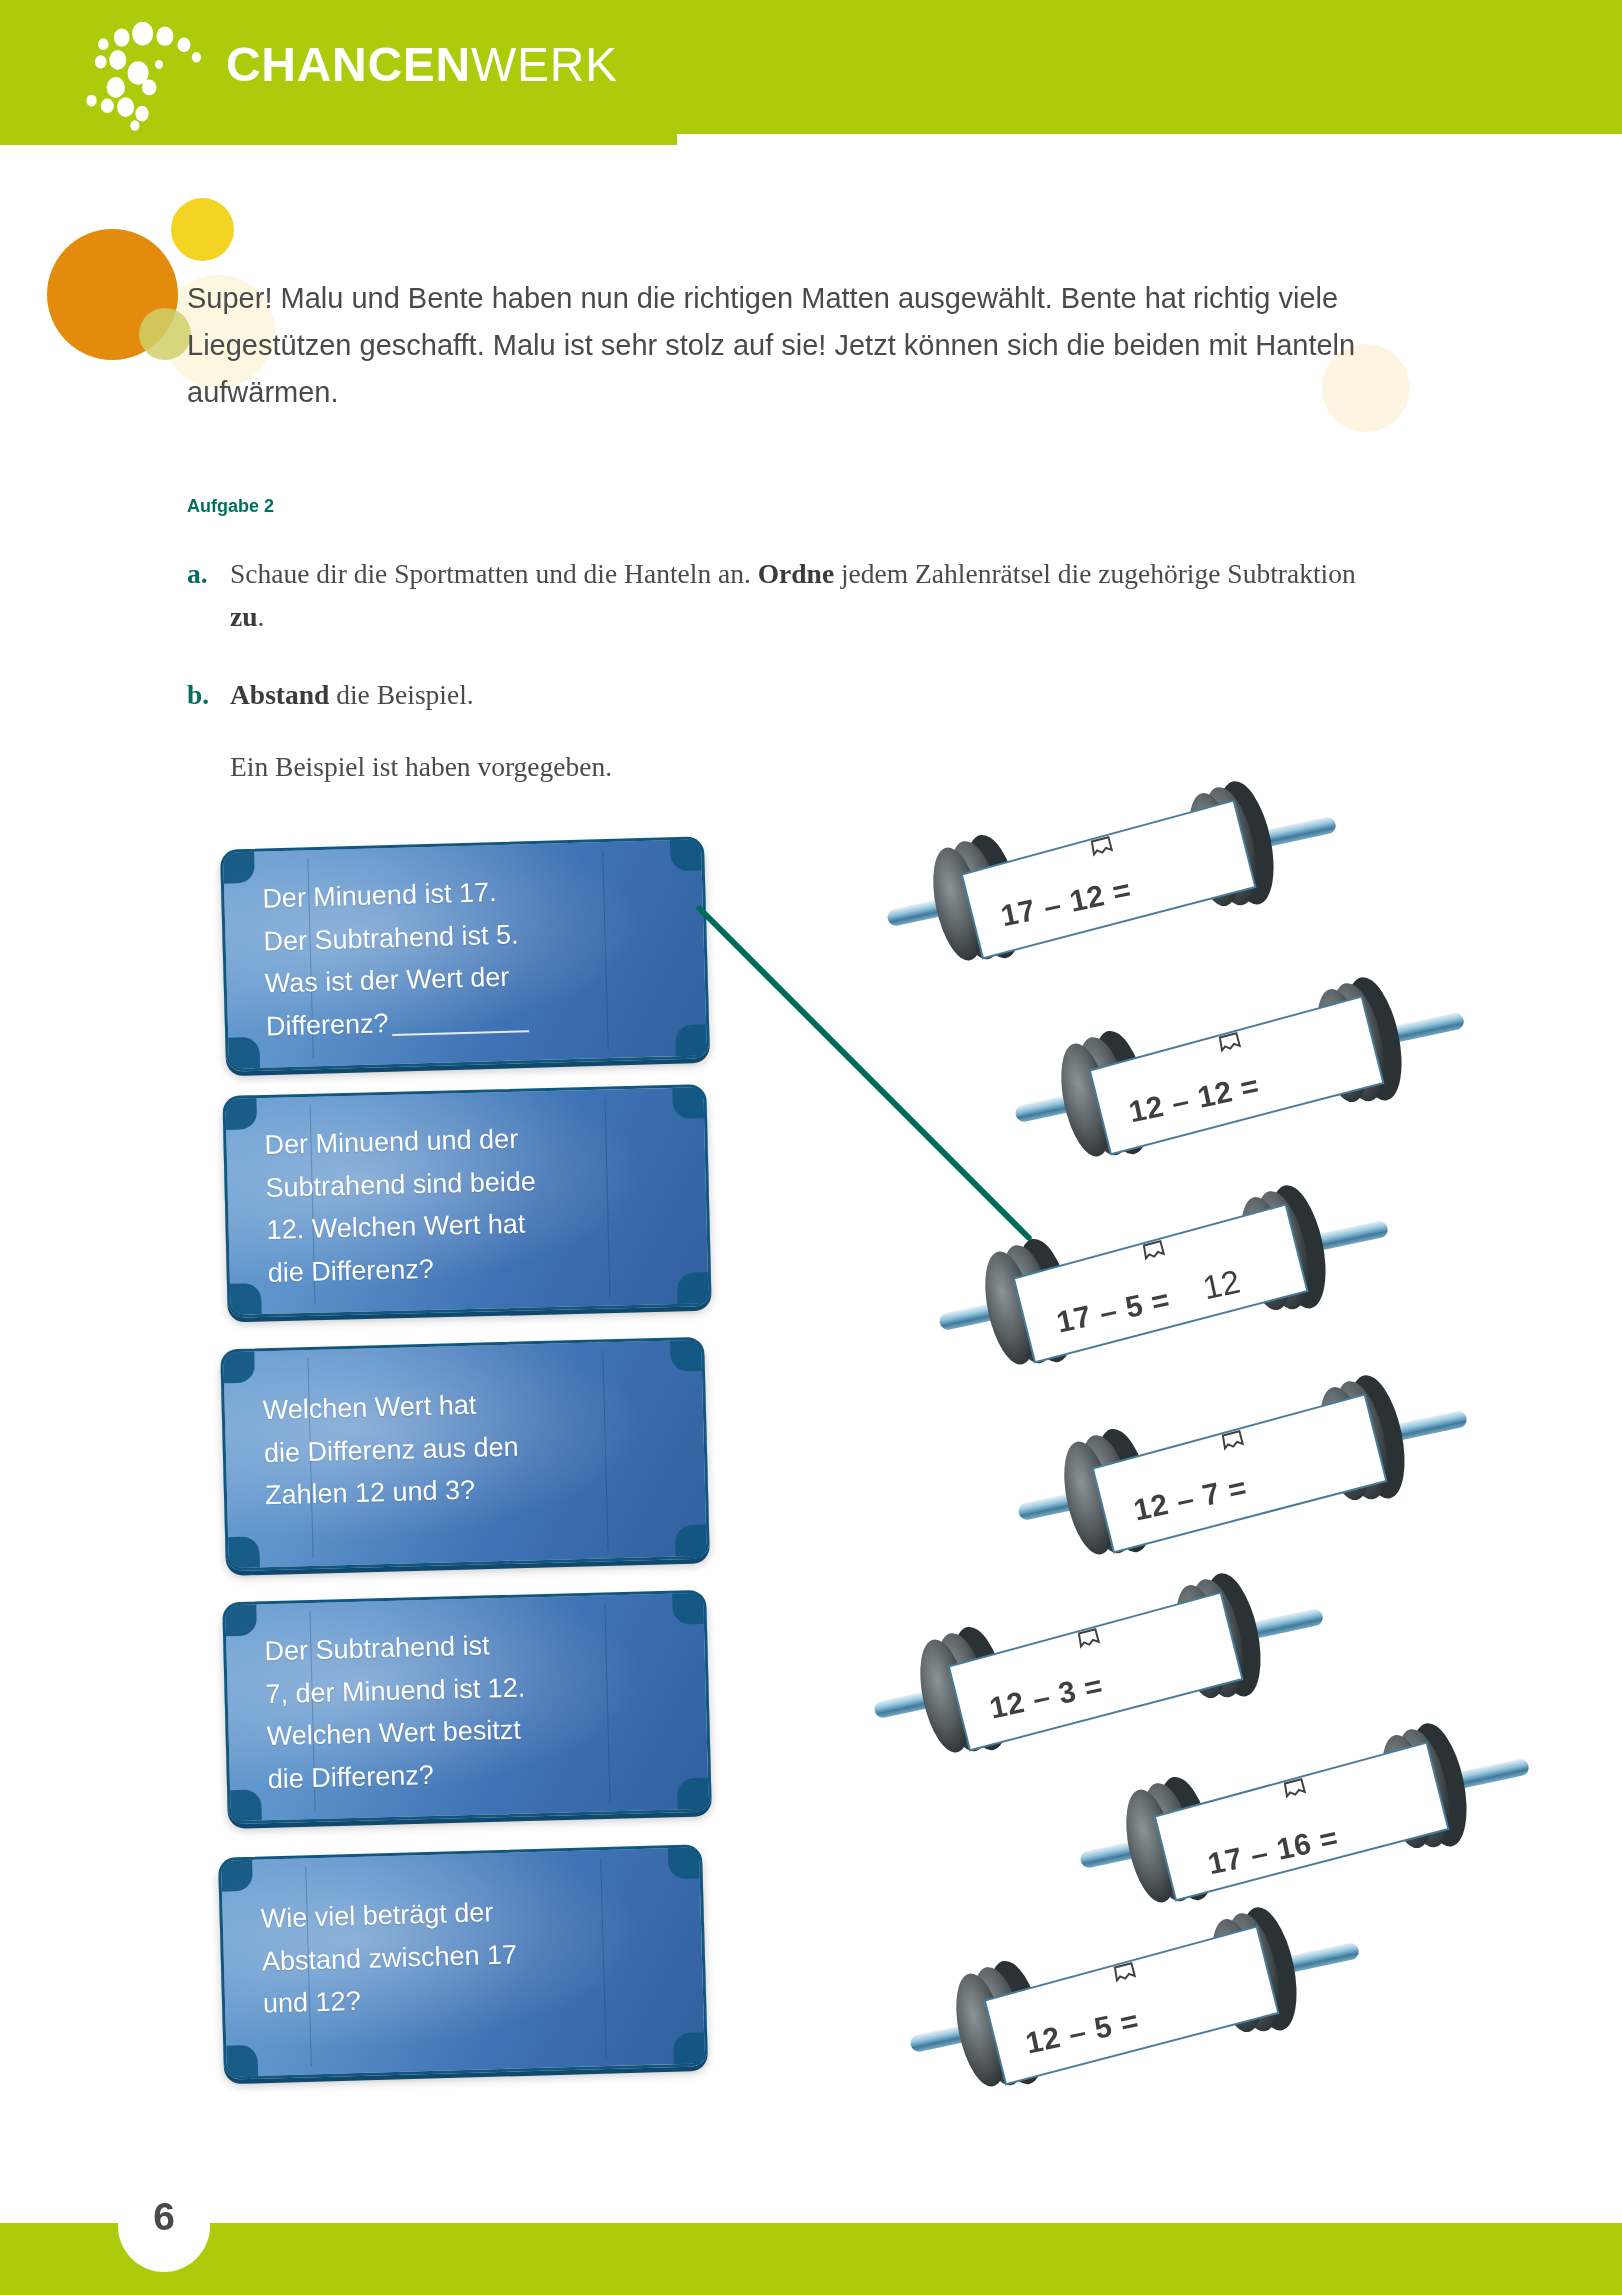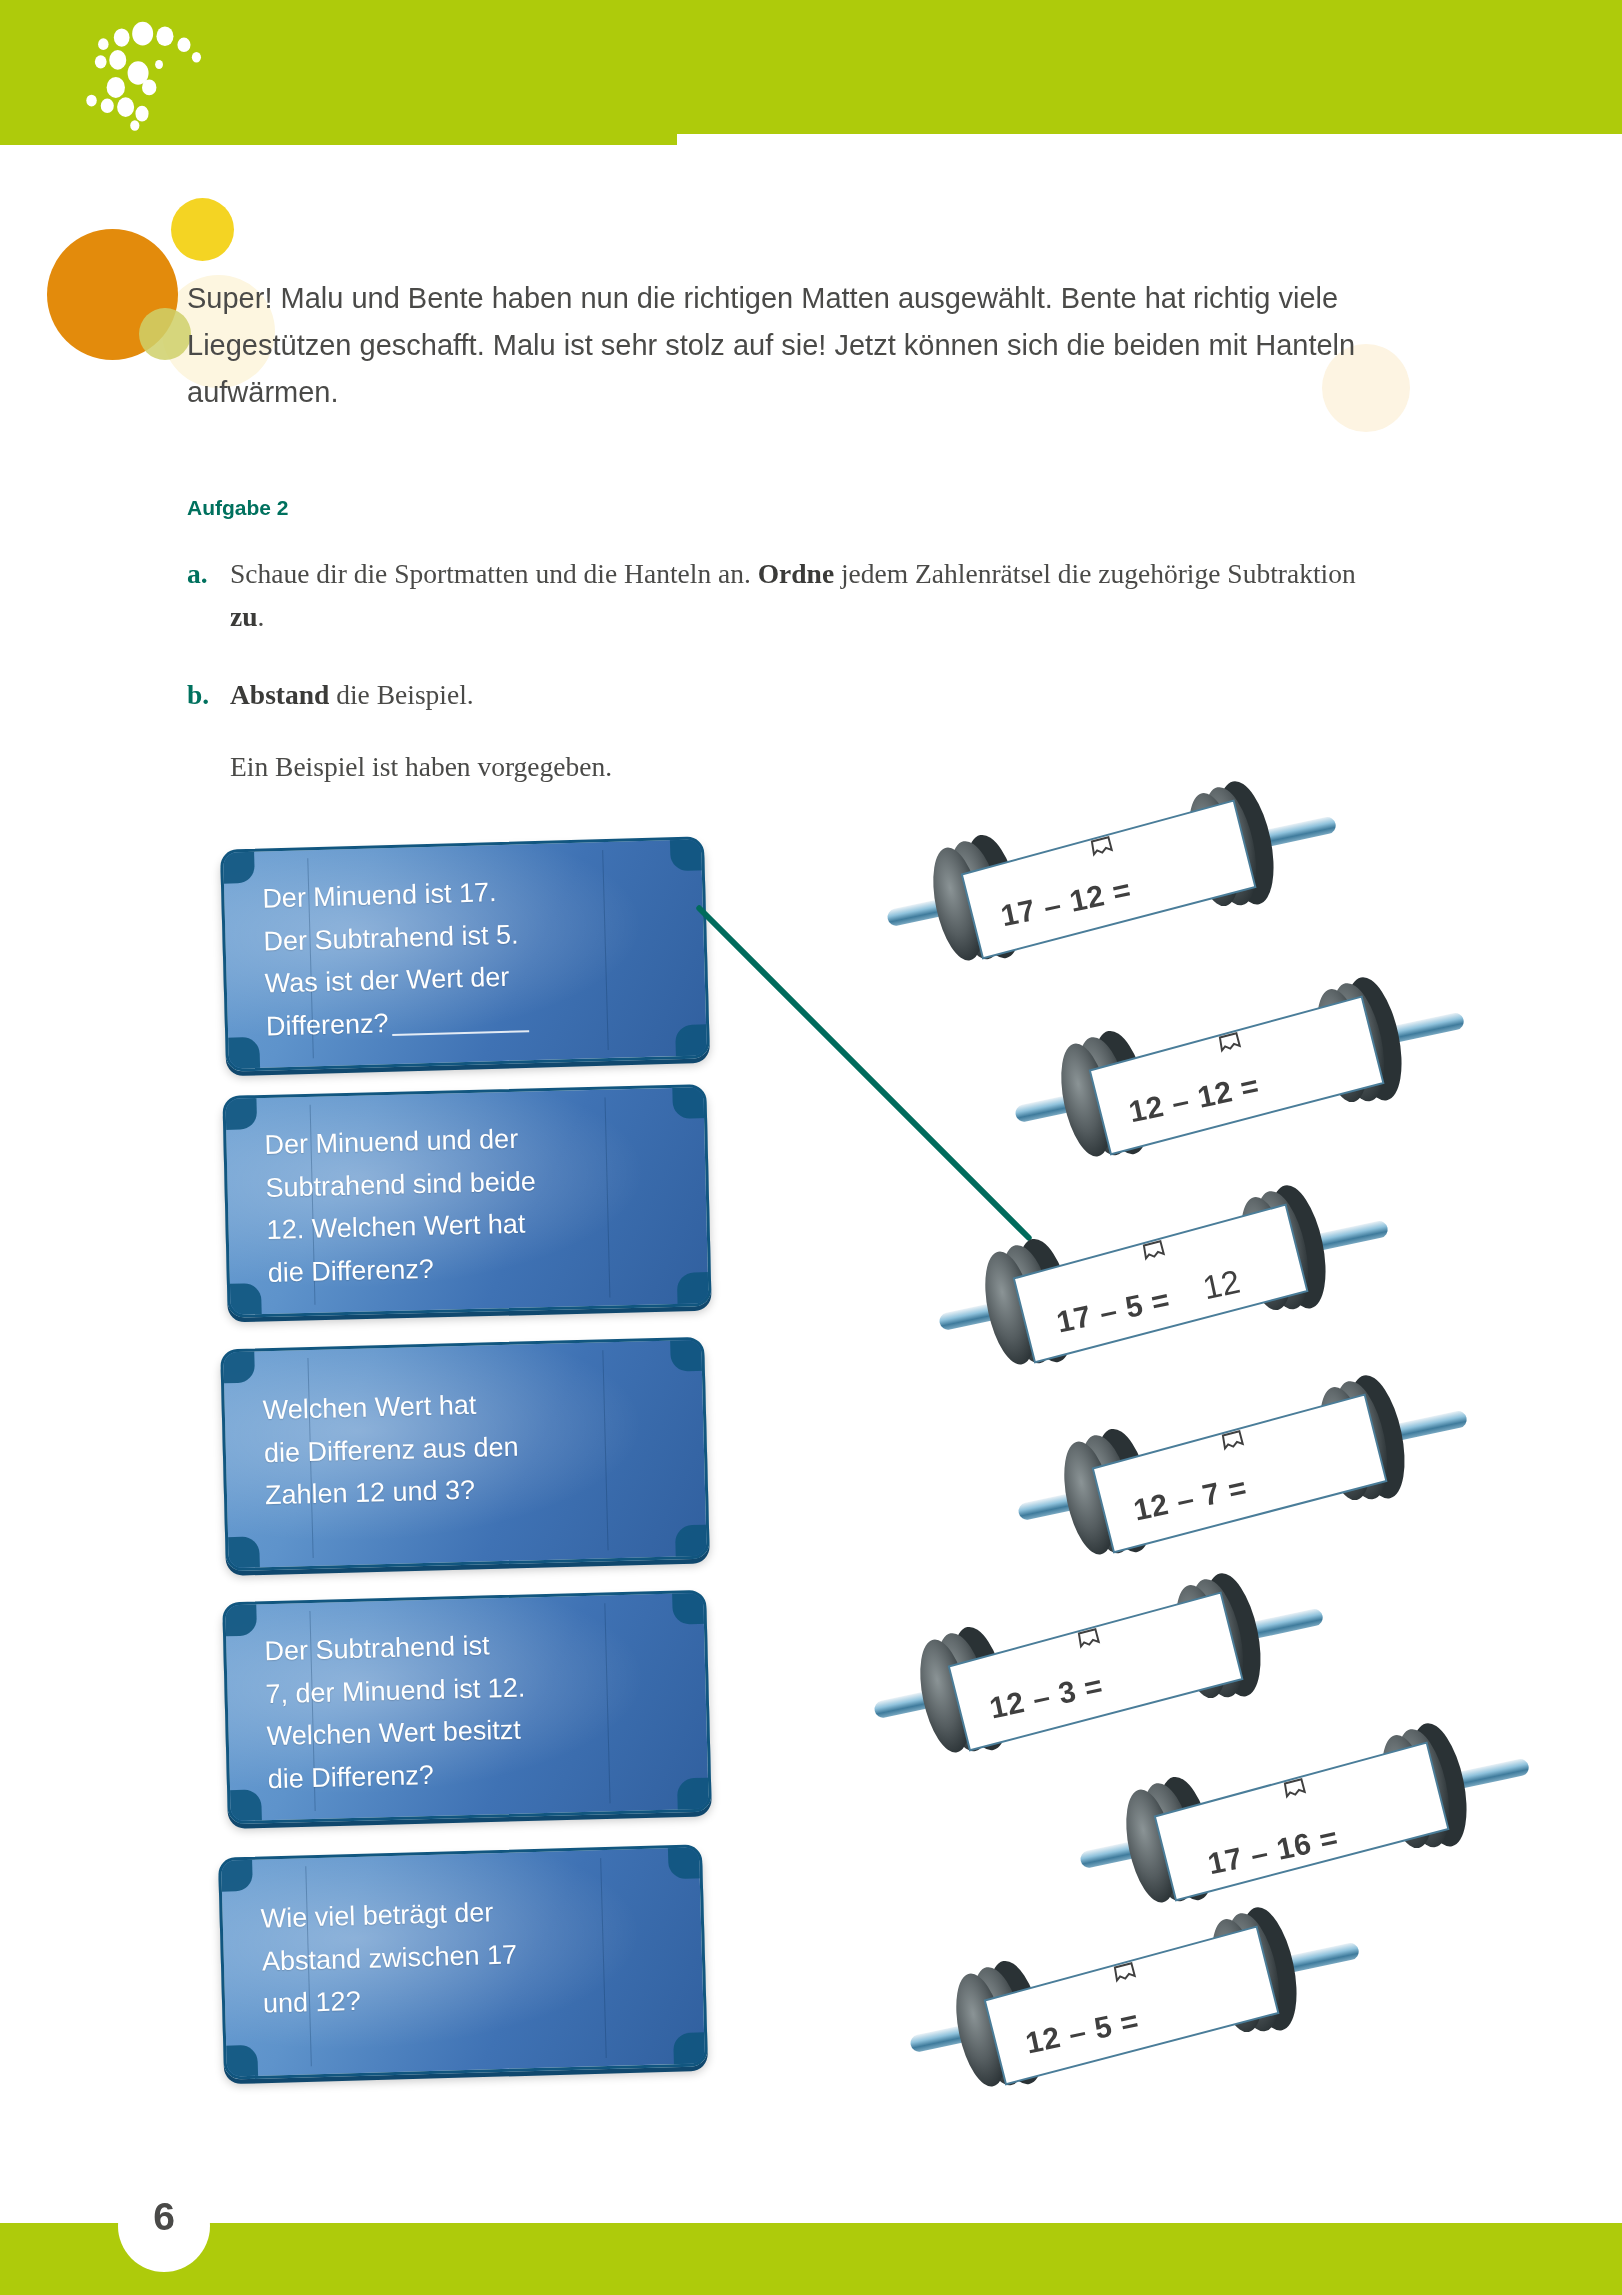--- a/index.html
+++ b/index.html
@@ -43,21 +43,21 @@
   .deco-cream-right{left:1322px;top:344px;width:88px;height:88px;background:#fdf4e2;}
 
   
   .intro{
     position:absolute;left:187px;top:275px;width:1256px;
     font-size:29px;line-height:1.62;color:#4a4a48;
     font-family:"Liberation Sans", sans-serif;
   }
   .aufgabe-title{
     position:absolute;left:187px;top:496px;
-    font-size:21px;font-weight:700;color:#00715e;
+    font-size:18px;font-weight:700;color:#00715e;
     font-family:"Liberation Sans", sans-serif;
   }
   .task{
     position:absolute;left:187px;
     width:1230px;
     font-size:27.5px;line-height:1.55;color:#4a4a48;
     font-family:Liberation Serif, serif;
   }
   .task-a{top:553px;}
   .task-b{top:674px;}
@@ -178,20 +178,23 @@
           <ellipse cx="59" cy="112" rx="14" ry="16"></ellipse>
           <ellipse cx="110" cy="112" rx="11" ry="12"></ellipse>
           <ellipse cx="22" cy="132" rx="8" ry="9"></ellipse>
           <ellipse cx="46" cy="140" rx="10" ry="11"></ellipse>
           <ellipse cx="74" cy="142" rx="13" ry="15"></ellipse>
           <ellipse cx="99" cy="152" rx="10" ry="12"></ellipse>
           <ellipse cx="88" cy="170" rx="7" ry="8"></ellipse>
         </g>
       </svg>
     </div>
+    <div class="logo-wordmark">
+      <span class="bold">CHANCEN</span><span class="light">WERK</span>
+    </div>
   </div>
 </div>
 <div class="header-notch"></div>
 
 <div class="deco deco-cream-left"></div>
 <div class="deco deco-orange"></div>
 <div class="deco deco-yellow"></div>
 <div class="deco deco-olive"></div>
 <div class="deco deco-cream-right"></div>
 

